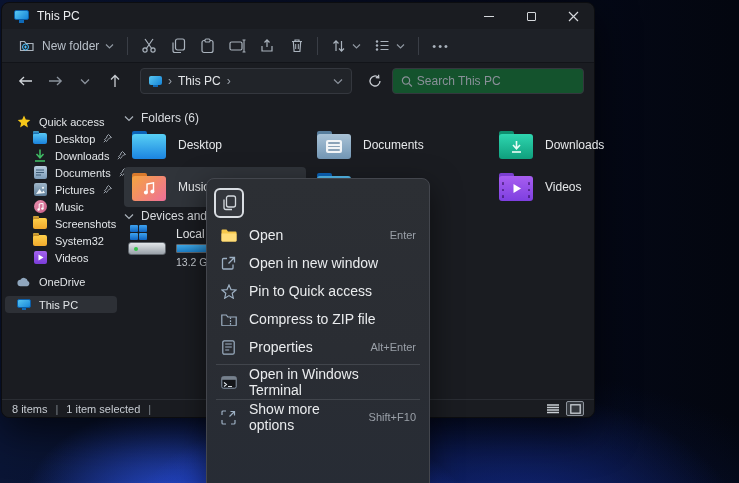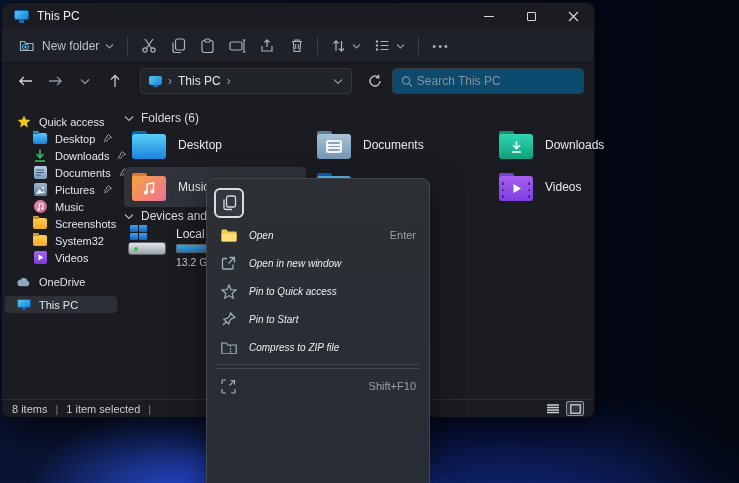--- a/index.html
+++ b/index.html
@@ -46,21 +46,21 @@
   .breadcrumb-box { height:26px; flex:1; margin:0 6px 0 8px; max-width:392px;
     background:#212429; border:1px solid #34373e; border-radius:4px;
     display:flex; align-items:center; padding:0 8px; gap:6px; }
   .crumb-sep { color:#9aa1aa; font-size:12px; }
   .crumb-label { color:#e3e5e8; font-size:12px; }
   .bc-ic { width:13px; height:11px; position:relative; flex:none; }
   .bc-ic .scr { position:absolute; inset:0 0 2px 0; border-radius:2px; background:linear-gradient(135deg,#59c8f2,#1584d8); }
   .bc-ic .std { position:absolute; left:4px; bottom:0; width:5px; height:2px; background:#0f6ab8; }
   .bc-right { margin-left:auto; display:flex; align-items:center; gap:4px; }
   .refresh-btn { width:26px; height:26px; display:flex; align-items:center; justify-content:center; flex:none; }
-  .search-box { width:192px; height:26px; background:#0c4a6e; border:1px solid #34373e; border-radius:4px;
+  .search-box { width:192px; height:26px; background:#14532d; border:1px solid #34373e; border-radius:4px;
     display:flex; align-items:center; padding:0 8px; gap:4px; flex:none; }
   .search-box input { background:transparent; border:0; outline:none; color:#9aa1aa;
     font-family:"Liberation Sans",sans-serif; font-size:12px; width:100%; }
   .search-box input::placeholder { color:#8a9099; }
   
   .sidebar { position:absolute; left:0; top:96px; width:118px; bottom:18px; padding-top:14px; }
   .sb-item { height:17px; display:flex; align-items:center; gap:8px; padding:0 6px 0 28px;
     font-size:11px; color:#e2e5e8; margin:0 3px; border-radius:4px; position:relative; }
   .sb-item.sel { background:#2d3036; }
   .sb-item .sb-ic { width:14px; height:13px; flex:none; display:flex; align-items:center; justify-content:center; position:relative; }
@@ -115,21 +115,21 @@
   .vt.active { border:1px solid #8d939b; background:#33373d; }
   
   .ctx { position:absolute; left:206px; top:178px; width:224px; height:312px; z-index:50;
     background:linear-gradient(180deg,#2c2f34 0%, #2a2d33 55%, #272c35 100%);
     border:1px solid #43464d; border-radius:8px 8px 0 0;
     box-shadow:0 10px 30px rgba(0,0,0,.55); padding:6px 5px 0 5px; }
   .ctx-iconrow { height:36px; display:flex; align-items:center; padding:0 2px; }
   .ctx-iconbtn { width:30px; height:30px; border:2px solid #d9dde2; border-radius:6px;
     background:#34373d; display:flex; align-items:center; justify-content:center; }
   .ctx-item { height:28px; display:flex; align-items:center; gap:12px; padding:0 8px; border-radius:4px; }
-  .ctx-item .lbl { font-size:10px; color:#eaecee;font-style:italic; }
+  .ctx-item .lbl { font-size:14px; color:#eaecee; }
   .ctx-item .sc { margin-left:auto; font-size:11px; color:#9aa0a8; }
   .ctx-sep { height:1px; background:#41454c; margin:3px 4px; }
   .ctx-ic { width:17px; height:17px; flex:none; display:flex; align-items:center; justify-content:center; }
 </style>
 </head>
 <body>
 
 <div class="window">
 
   <div class="titlebar">
@@ -573,45 +573,58 @@
     <span class="ctx-ic">
       <svg width="16" height="15" viewBox="0 0 16 15">
           <path d="M8 1 L10 5.6 L15 6 L11.2 9.3 L12.3 14.2 L8 11.6 L3.7 14.2 L4.8 9.3 L1 6 L6 5.6 Z" fill="none" stroke="#9db0c3" stroke-width="1.2"></path>
         </svg>
     </span>
     <span class="lbl">Pin to Quick access</span>
     <span class="sc"></span>
   </div>
   <div class="ctx-item">
     <span class="ctx-ic">
-      <svg width="14" height="14" viewBox="0 0 14 14">
-          <path d="M8.5 1 L13 5.5 L10 6.3 L7.8 8.5 L6.8 12 L2 7.2 L5.5 6.2 L7.7 4 Z M4.5 9.5 L1 13" fill="none" stroke="#9db0c3" stroke-width="1.2"></path>
-        </svg>
-    </span>
-    <span class="lbl">Pin to Start</span>
+      <svg width="16" height="13" viewBox="0 0 16 13">
+          <path d="M0.8 2 h4.5 l1.5 2 h8.4 v8 a0.8 0.8 0 0 1 -0.8 0.8 H1.6 a0.8 0.8 0 0 1 -0.8-0.8 Z" fill="none" stroke="#9db0c3" stroke-width="1.2"></path>
+          <path d="M9.5 4.5 v1.6 M9.5 7.3 v1.6 M9.5 10.1 v1.6" stroke="#9db0c3" stroke-width="1.2"></path>
+        </svg>
+    </span>
+    <span class="lbl">Compress to ZIP file</span>
     <span class="sc"></span>
   </div>
+  <div class="ctx-item">
+    <span class="ctx-ic">
+      <svg width="13" height="15" viewBox="0 0 13 15">
+          <rect x="0.8" y="0.8" width="11.4" height="13.4" rx="1.5" fill="none" stroke="#9db0c3" stroke-width="1.2"></rect>
+          <path d="M3.2 4 h6.6 M3.2 7 h6.6 M3.2 10 h4" stroke="#9db0c3" stroke-width="1.1"></path>
+        </svg>
+    </span>
+    <span class="lbl">Properties</span>
+    <span class="sc">Alt+Enter</span>
+  </div>
+
+  <div class="ctx-sep"></div>
+
   <div class="ctx-item">
     <span class="ctx-ic">
       <svg width="16" height="13" viewBox="0 0 16 13">
-          <path d="M0.8 2 h4.5 l1.5 2 h8.4 v8 a0.8 0.8 0 0 1 -0.8 0.8 H1.6 a0.8 0.8 0 0 1 -0.8-0.8 Z" fill="none" stroke="#9db0c3" stroke-width="1.2"></path>
-          <path d="M9.5 4.5 v1.6 M9.5 7.3 v1.6 M9.5 10.1 v1.6" stroke="#9db0c3" stroke-width="1.2"></path>
-        </svg>
-    </span>
-    <span class="lbl">Compress to ZIP file</span>
+          <rect x="0.8" y="0.8" width="14.4" height="11.4" rx="1.5" fill="#14161a" stroke="#8a99aa" stroke-width="1"></rect>
+          <rect x="0.8" y="0.8" width="14.4" height="3" fill="#77818d"></rect>
+          <path d="M3 6.5 L5.5 8.5 L3 10.5 M7 10.5 h4" fill="none" stroke="#dfe5ea" stroke-width="1.1"></path>
+        </svg>
+    </span>
+    <span class="lbl">Open in Windows Terminal</span>
     <span class="sc"></span>
   </div>
-
-  <div class="ctx-sep"></div>
-
 
   <div class="ctx-sep"></div>
 
   <div class="ctx-item">
     <span class="ctx-ic">
       <svg width="15" height="15" viewBox="0 0 15 15">
           <path d="M1 5 V2 a1 1 0 0 1 1-1 h3 M10 14 h3 a1 1 0 0 0 1-1 v-3 M1 10 v3 a1 1 0 0 0 1 1 h3" fill="none" stroke="#9db0c3" stroke-width="1.2"></path>
           <path d="M13.5 1.5 L8.5 6.5 M9.5 1.5 h4 v4" fill="none" stroke="#9db0c3" stroke-width="1.2"></path>
         </svg>
     </span>
+    <span class="lbl">Show more options</span>
     <span class="sc">Shift+F10</span>
   </div>
 </div>
 
 </body></html>

